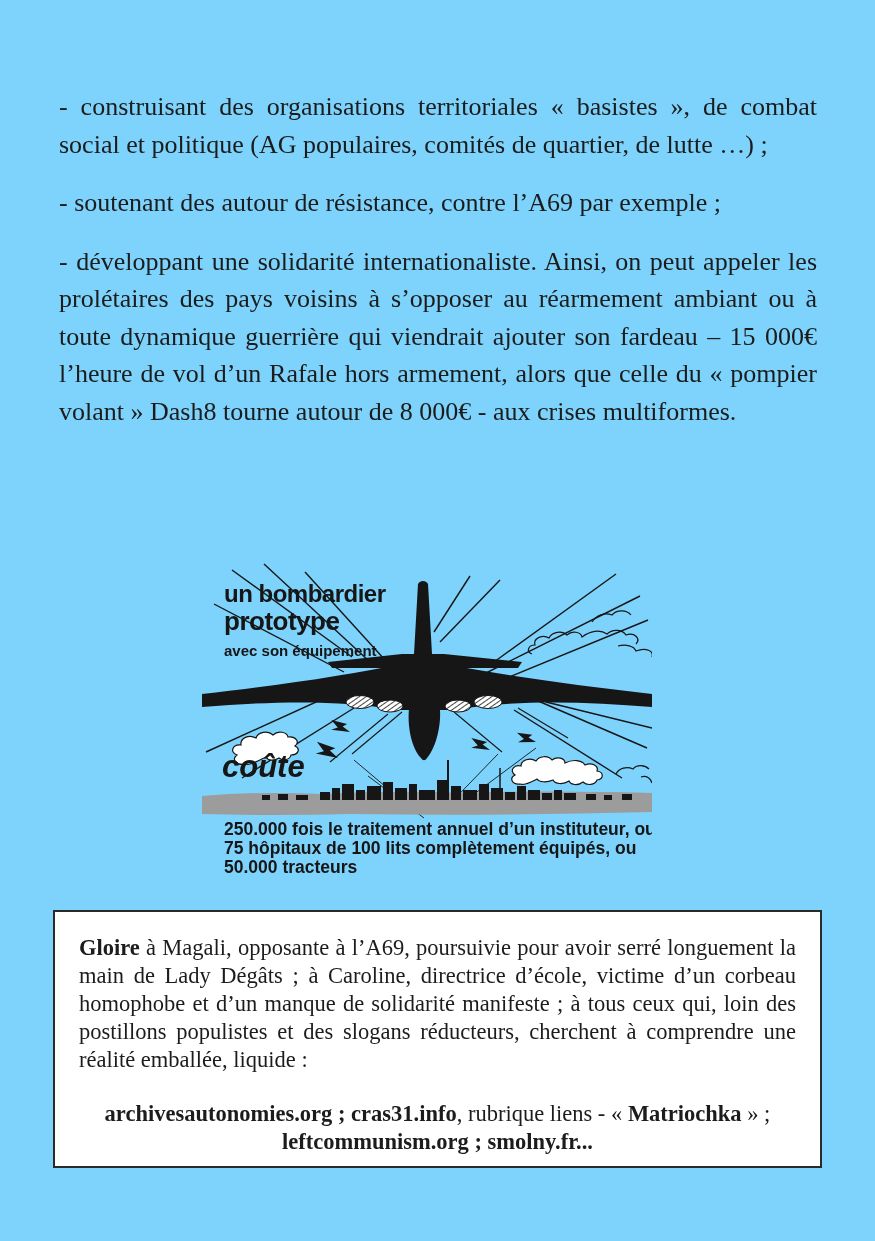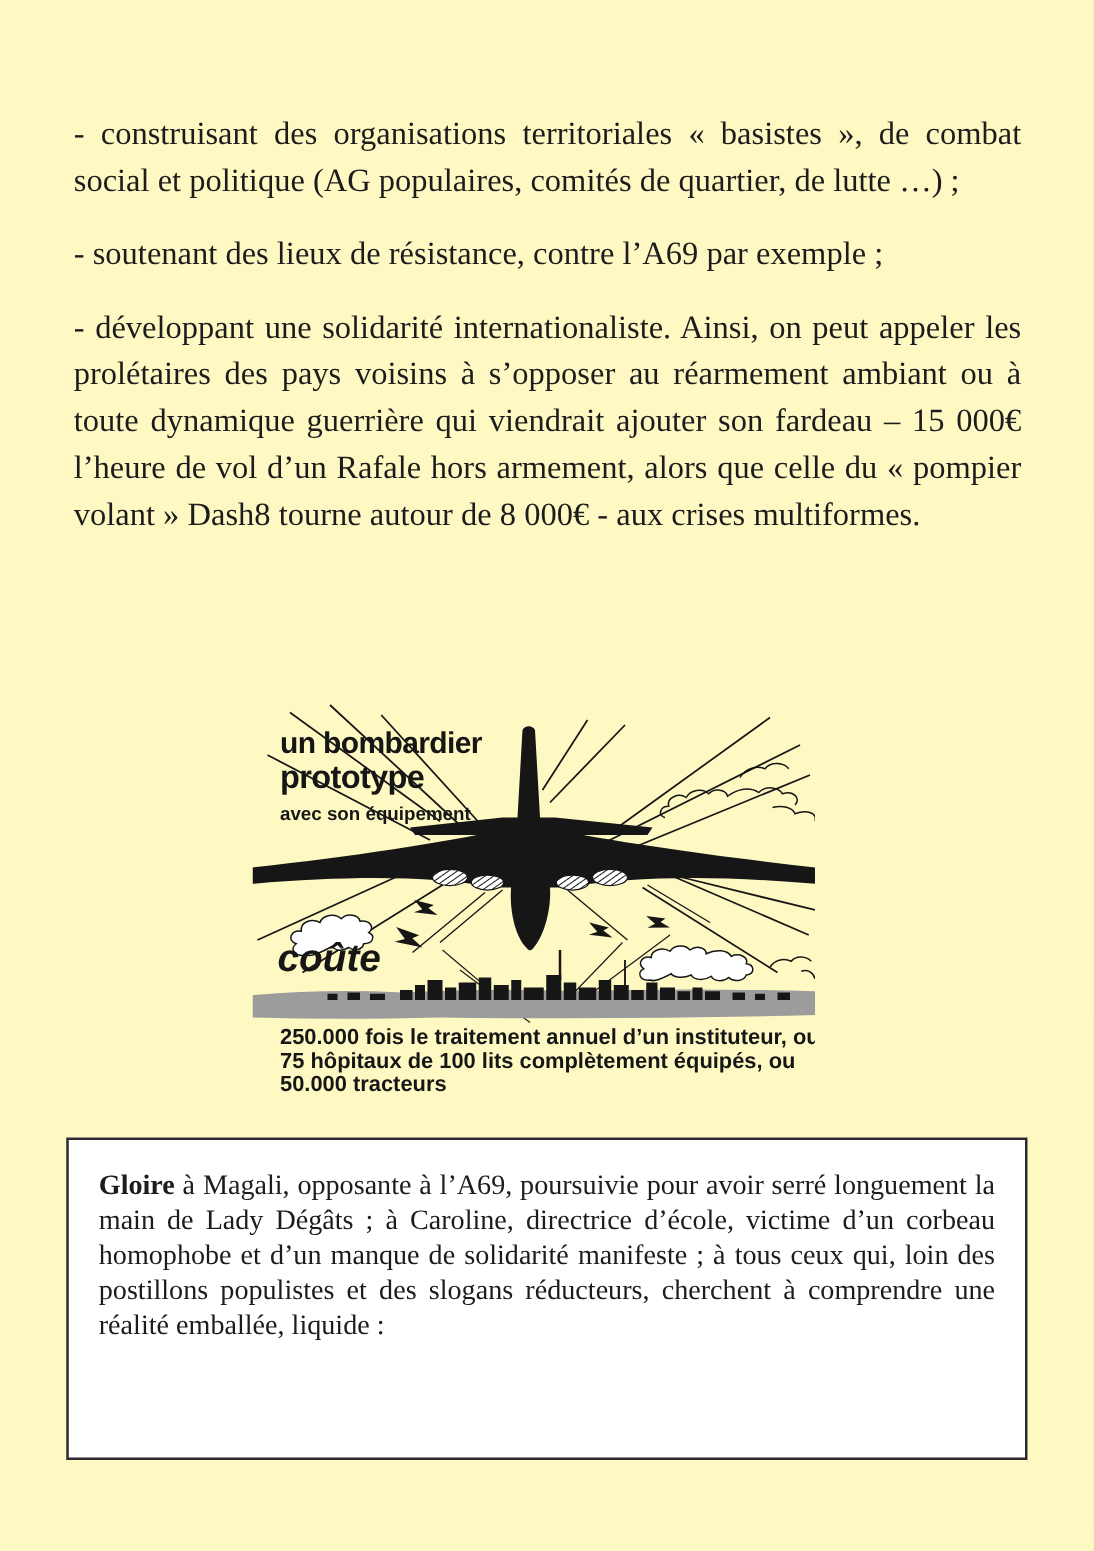--- a/index.html
+++ b/index.html
@@ -1,19 +1,19 @@
 <!DOCTYPE html>
 <html><head>
 <meta charset="utf-8">
 <style>
   html,body{margin:0;padding:0;background:#e8e8e8;}
   .page{
     position:relative;
     width:875px;height:1241px;
-    background:#fef9c3;
+    background:#7dd3fc;
     font-family:"Liberation Serif", serif;
     color:#1a1a1a;
     overflow:hidden;
   }
   .body-text{
     position:absolute;
     left:59px;top:88px;width:758px;
   }
   .body-text p{
     margin:0 0 21px 0;
@@ -52,21 +52,21 @@
   svg text{font-family:"Liberation Sans", sans-serif;}
   .ill-title{font-weight:bold;letter-spacing:-0.5px;}
 </style>
 </head>
 <body>
 
 <div class="page">
 
   <div class="body-text">
     <p>- construisant des organisations territoriales « basistes », de combat social et politique (AG populaires, comités de quartier, de lutte …) ;</p>
-    <p>- soutenant des lieux de résistance, contre l’A69 par exemple ;</p>
+    <p>- soutenant des autour de résistance, contre l’A69 par exemple ;</p>
     <p>- développant une solidarité internationaliste. Ainsi, on peut appeler les prolétaires des pays voisins à s’opposer au réarmement ambiant ou à toute dynamique guerrière qui viendrait ajouter son fardeau – 15 000€ l’heure de vol d’un Rafale hors armement, alors que celle du « pompier volant » Dash8 tourne autour de 8 000€ - aux crises multiformes.</p>
   </div>
 
   <div class="illustration">
     <svg width="450" height="318" viewBox="0 0 450 318">
       <defs>
         <pattern id="hatch" width="4" height="4" patternUnits="userSpaceOnUse" patternTransform="rotate(55)">
           <rect width="4" height="4" fill="#ffffff"></rect>
           <line x1="0" y1="0" x2="0" y2="4" stroke="#161616" stroke-width="1.6"></line>
         </pattern>
@@ -185,15 +185,19 @@
         <text x="22" y="292">75 hôpitaux de 100 lits complètement équipés, ou</text>
         <text x="22" y="311">50.000 tracteurs</text>
       </g>
     </svg>
   </div>
 
   <div class="notice-box">
     <div class="notice-body">
       <b>Gloire</b><span> à Magali, opposante à l’A69, poursuivie pour avoir serré longuement la main de Lady Dégâts ; à Caroline, directrice d’école, victime d’un corbeau homophobe et d’un manque de solidarité manifeste ; à tous ceux qui, loin des postillons populistes et des slogans réducteurs, cherchent à comprendre une réalité emballée, liquide :</span>
     </div>
+    <div class="notice-links">
+      <span><b>archivesautonomies.org ; cras31.info</b><span>, rubrique liens - « </span><b>Matriochka</b><span> » ;</span></span><br>
+      <b>leftcommunism.org ; smolny.fr...</b>
+    </div>
   </div>
 
 </div>
 
 </body></html>

